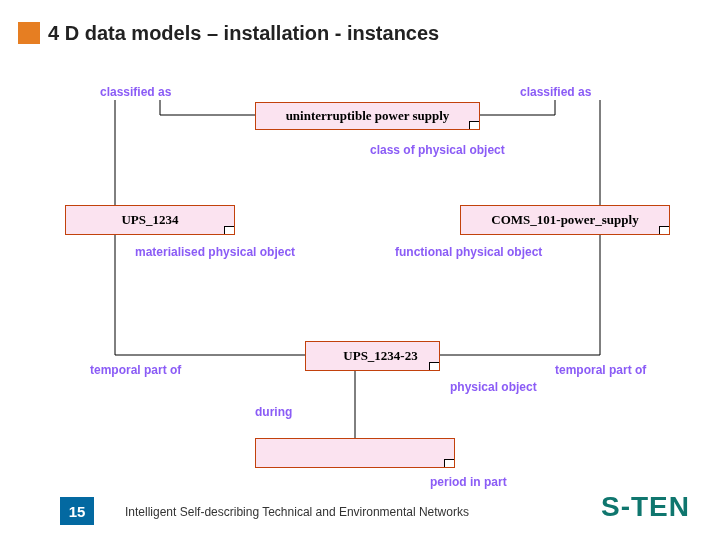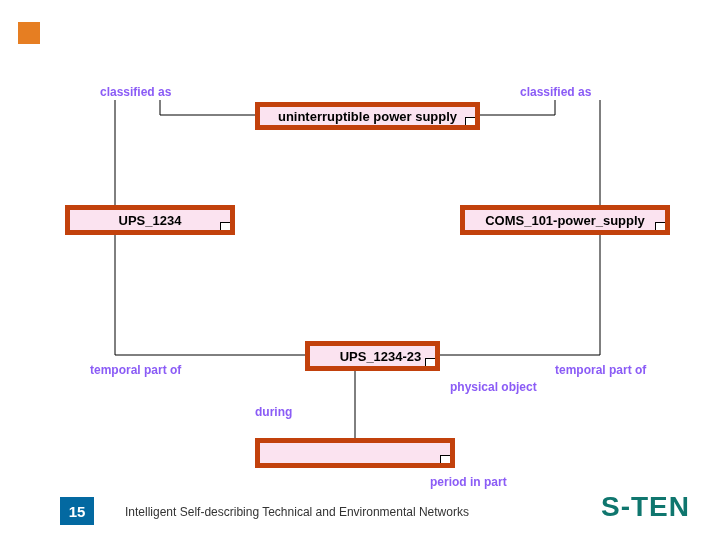--- a/index.html
+++ b/index.html
@@ -36,28 +36,29 @@
   }
   .diagram {
     position: absolute;
     top: 75px;
     left: 0;
     width: 720px;
     height: 410px;
   }
   .box {
     position: absolute;
-    border: 5px solid #c2410c;
+    border: 1px solid #c2410c;
     background: #fbe3f0;
     font-size: 13px;
     font-weight: bold;
     display: flex;
     align-items: center;
     justify-content: center;
     text-align: center;
+    font-family: Liberation Serif, serif;
   }
   .box .corner {
     position: absolute;
     right: 0;
     bottom: 0;
     width: 10px;
     height: 8px;
     border-left: 1px solid #000;
     border-top: 1px solid #000;
     background: #fff;
@@ -113,20 +114,21 @@
     width: 720px;
     height: 410px;
     pointer-events: none;
   }
 </style>
 </head>
 <body>
 
 <div class="title-bar">
   <div class="orange-block"></div>
+  <div class="title-text">4 D data models – installation - instances</div>
 </div>
 
 <div class="diagram">
 
   <svg class="lines" viewBox="0 0 720 410">
 
     <path d="M 160 25 L 160 40 L 255 40" stroke="#000" fill="none" stroke-width="1"></path>
 
     <path d="M 555 25 L 555 40 L 480 40" stroke="#000" fill="none" stroke-width="1"></path>
 
@@ -142,31 +144,34 @@
   </svg>
 
   <div class="label" style="left:100px; top:10px;">classified as</div>
   <div class="label" style="left:520px; top:10px;">classified as</div>
 
   <div class="box" style="left:255px; top:27px; width:225px; height:28px;">
     <span>uninterruptible power supply</span>
     <span class="corner"></span>
   </div>
 
+  <div class="label" style="left:370px; top:68px;">class of physical object</div>
 
   <div class="box" style="left:65px; top:130px; width:170px; height:30px;">
     <span>UPS_1234</span>
     <span class="corner"></span>
   </div>
 
   <div class="box" style="left:460px; top:130px; width:210px; height:30px;">
     <span>COMS_101-power_supply</span>
     <span class="corner"></span>
   </div>
 
+  <div class="label" style="left:135px; top:170px;">materialised physical object</div>
+  <div class="label" style="left:395px; top:170px;">functional physical object</div>
 
   <div class="label" style="left:90px; top:288px;">temporal part of</div>
   <div class="label" style="left:555px; top:288px;">temporal part of</div>
 
   <div class="box" style="left:305px; top:266px; width:135px; height:30px;padding-left:16px;">
     <span>UPS_1234-23</span>
     <span class="corner"></span>
   </div>
 
   <div class="label" style="left:450px; top:305px;">physical object</div>

